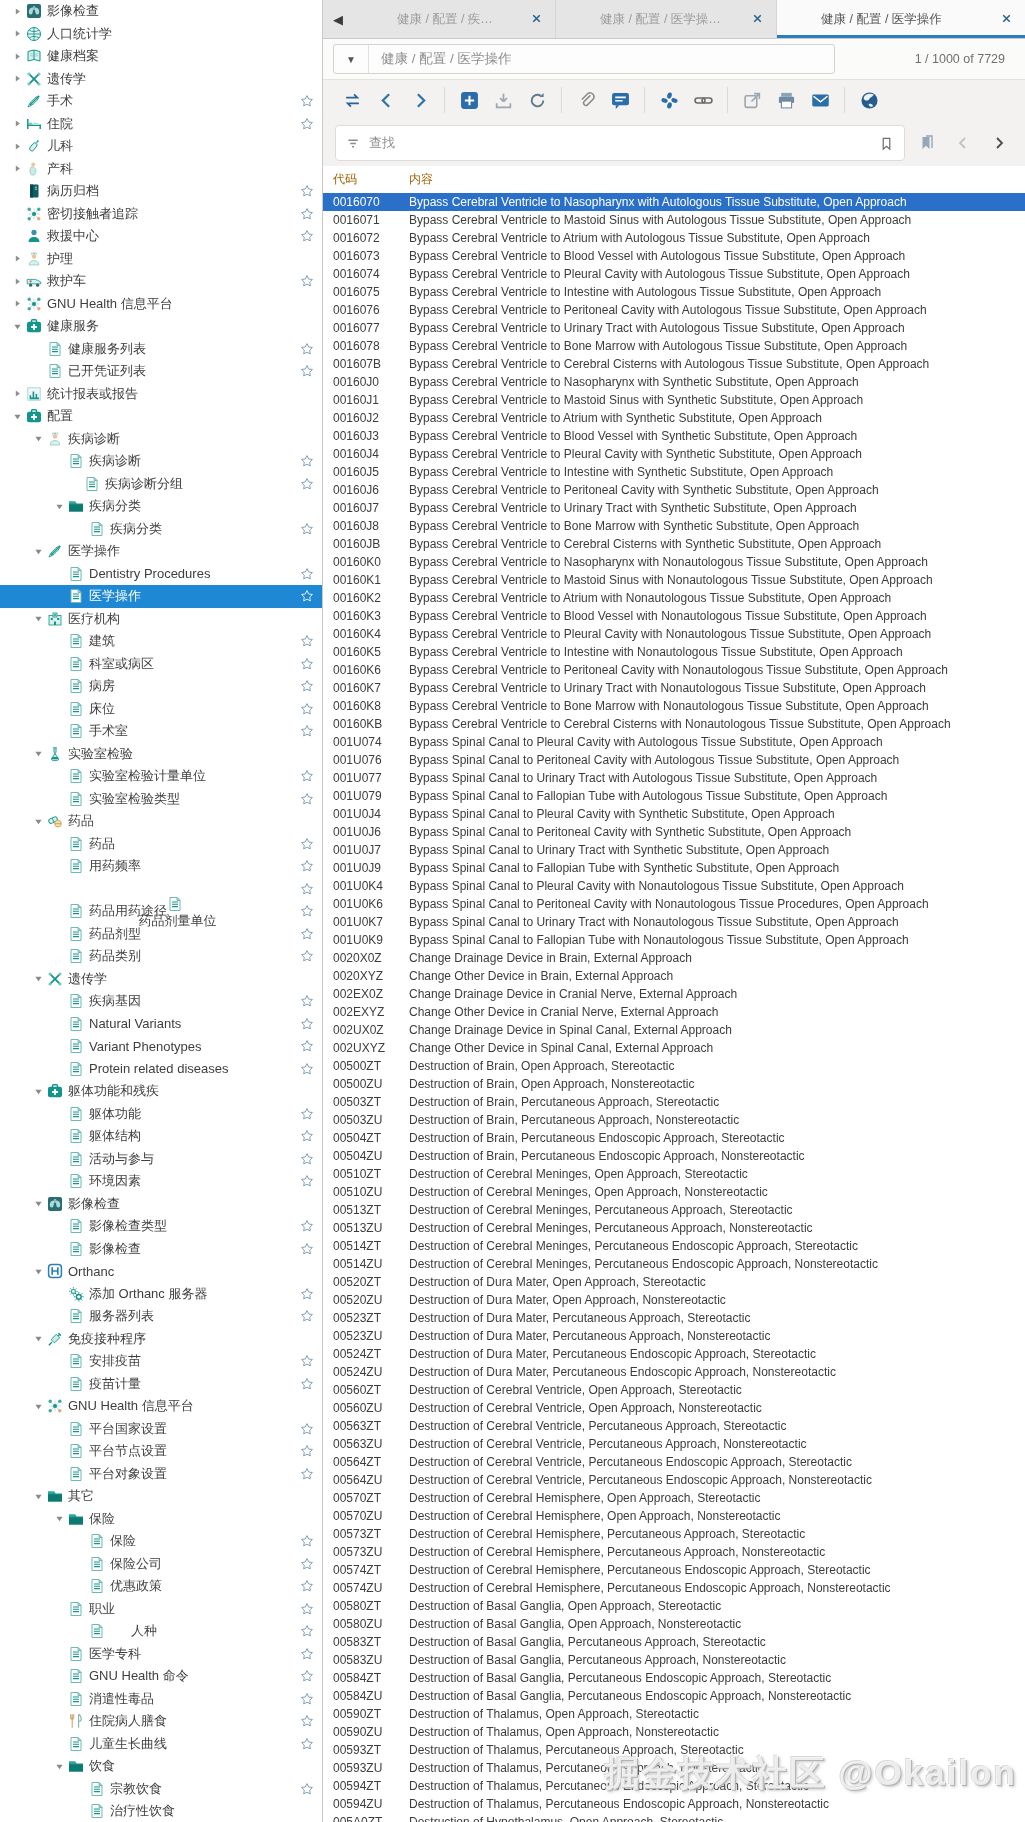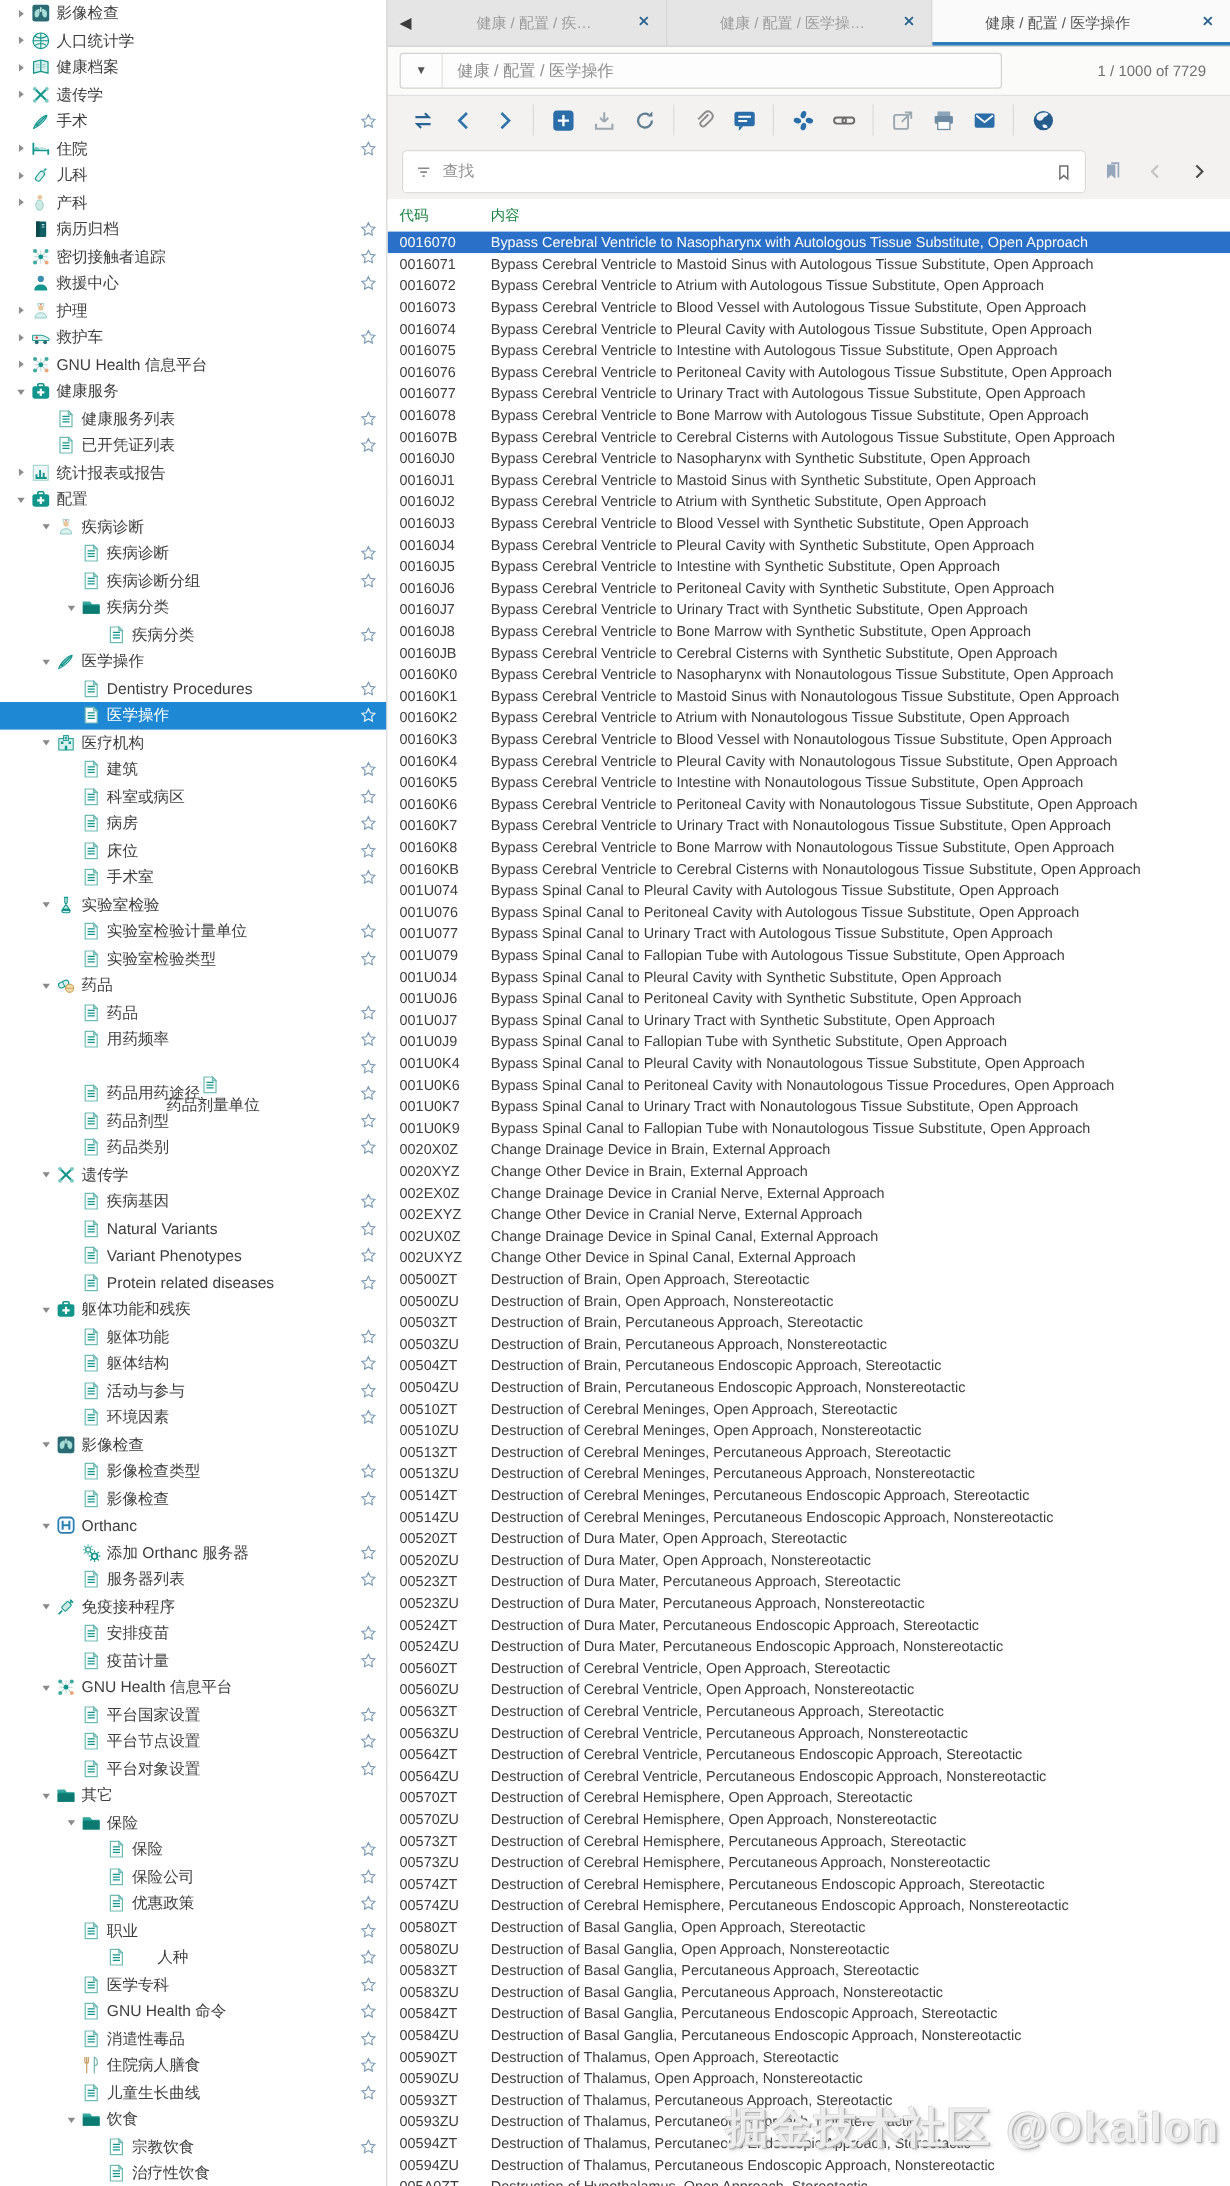--- a/index.html
+++ b/index.html
@@ -49,21 +49,21 @@
   .search-box .icon svg{width:15px;height:15px;display:block;}
   .search-placeholder{color:#8f8f8f;font-size:13px;margin-left:8px;flex:1;}
   .search-bm{margin-left:auto;}
   .sr-btn{width:30px;height:30px;display:flex;align-items:center;justify-content:center;margin-left:8px;}
   .sr-btn svg{width:16px;height:16px;display:block;}
   .sr-prev{color:#c3c2c0;font-size:15px;}
   .sr-next{color:#4c4c4c;font-size:15px;}
 
   
   .table{flex:1;background:#fff;overflow:hidden;position:relative;}
-  .thead{height:27px;display:flex;align-items:center;font-size:12px;color:#15803d;background:#fff;}
+  .thead{height:27px;display:flex;align-items:center;font-size:12px;color:#a16207;background:#fff;}
   .trow{height:18px;display:flex;align-items:center;font-size:12px;color:#3d3d3d;background:#fff;}
   .trow.selected{background:#2a70c8;color:#fff;}
   .cell-code{width:72px;flex:0 0 72px;padding-left:10px;white-space:nowrap;}
   .cell-desc{flex:1;padding-left:4px;white-space:nowrap;overflow:hidden;}
 
   .watermark{position:absolute;right:8px;top:1750px;font-size:35px;font-weight:bold;letter-spacing:2px;color:rgba(252,252,252,0.78);text-shadow:1px 1px 0 #b3b3b3,-1px -1px 0 #d8d8d8,2px 2px 3px rgba(150,150,150,.55);white-space:nowrap;pointer-events:none;z-index:5;}
 </style>
 </head>
 <body>
 
@@ -405,21 +405,21 @@
               <path d="M5 6h6M5 8.3h6M5 10.6h6" stroke="#12968c" stroke-width="1.1"></path>
             </svg>
           </span>
           <span class="tree-label">疾病诊断</span>
           <span class="tree-star">
             <svg viewBox="0 0 16 16">
               <path d="M8 1.8l1.9 3.9 4.3.6-3.1 3 .7 4.3L8 11.6l-3.8 2 .7-4.3-3.1-3 4.3-.6z" fill="none" stroke="#7d9bb5" stroke-width="1.1"></path>
             </svg>
           </span>
         </div>
-        <div class="tree-row" style="padding-left: 50px;">
+        <div class="tree-row" style="padding-left: 66px;">
           <span class="arrow-slot"></span>
           <span class="icon">
             <svg viewBox="0 0 16 16">
               <path d="M3 1.5h7l3 3v10H3z" fill="#fff" stroke="#6cbab3"></path>
               <path d="M10 1.5l3 3h-3z" fill="#bfe3e0" stroke="#6cbab3"></path>
               <path d="M5 6h6M5 8.3h6M5 10.6h6" stroke="#12968c" stroke-width="1.1"></path>
             </svg>
           </span>
           <span class="tree-label">疾病诊断分组</span>
           <span class="tree-star">

